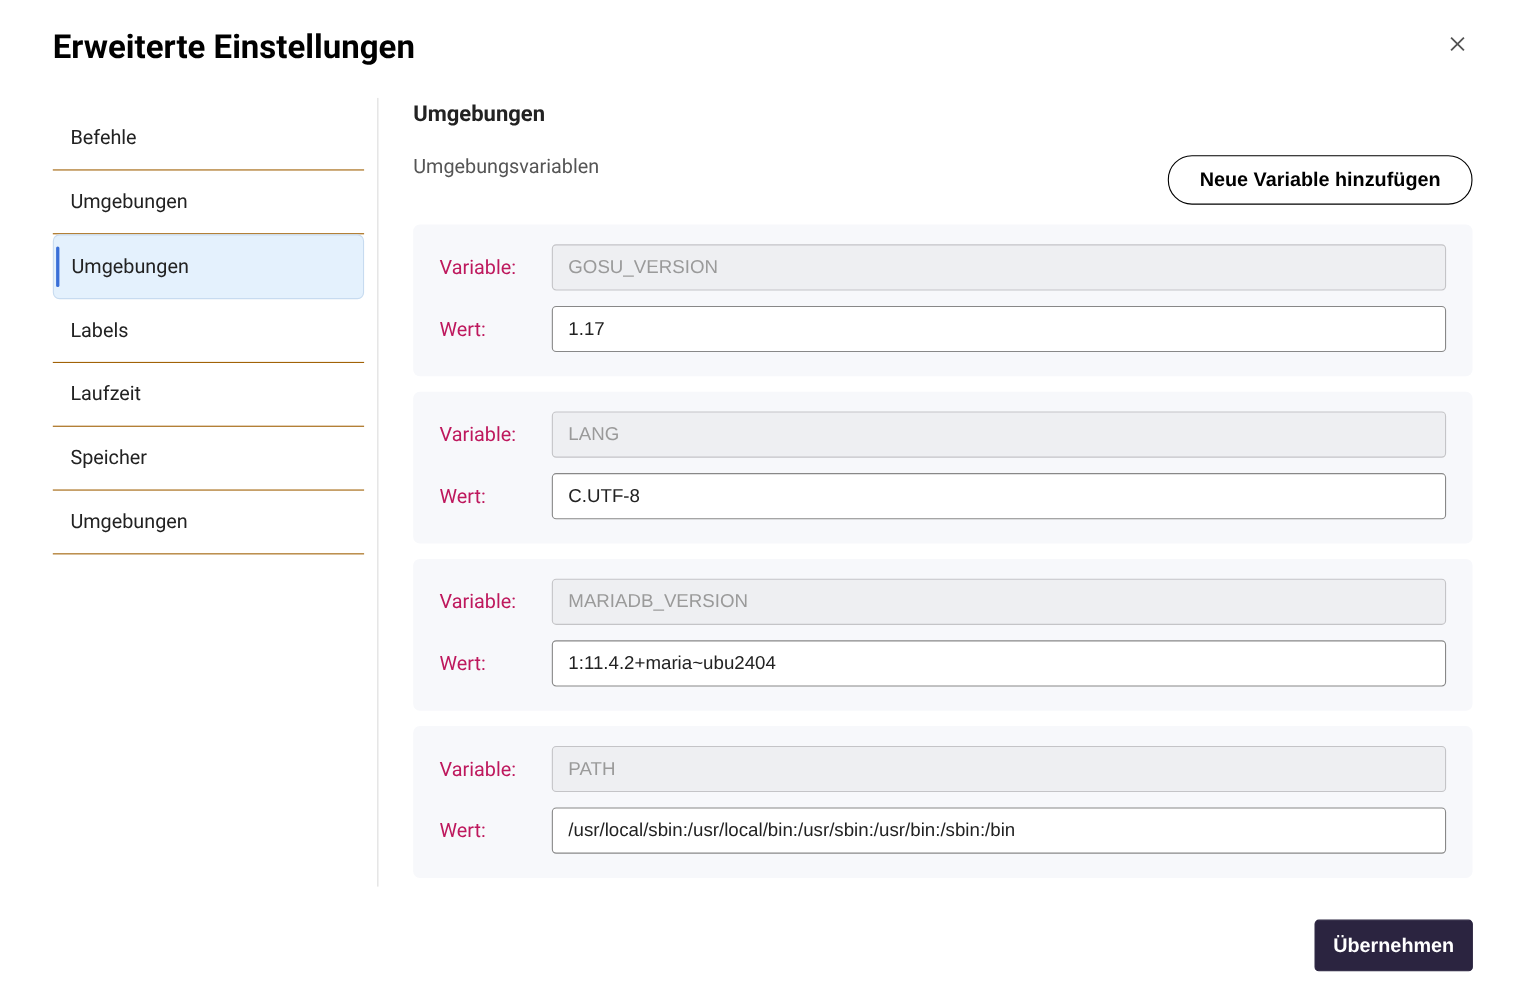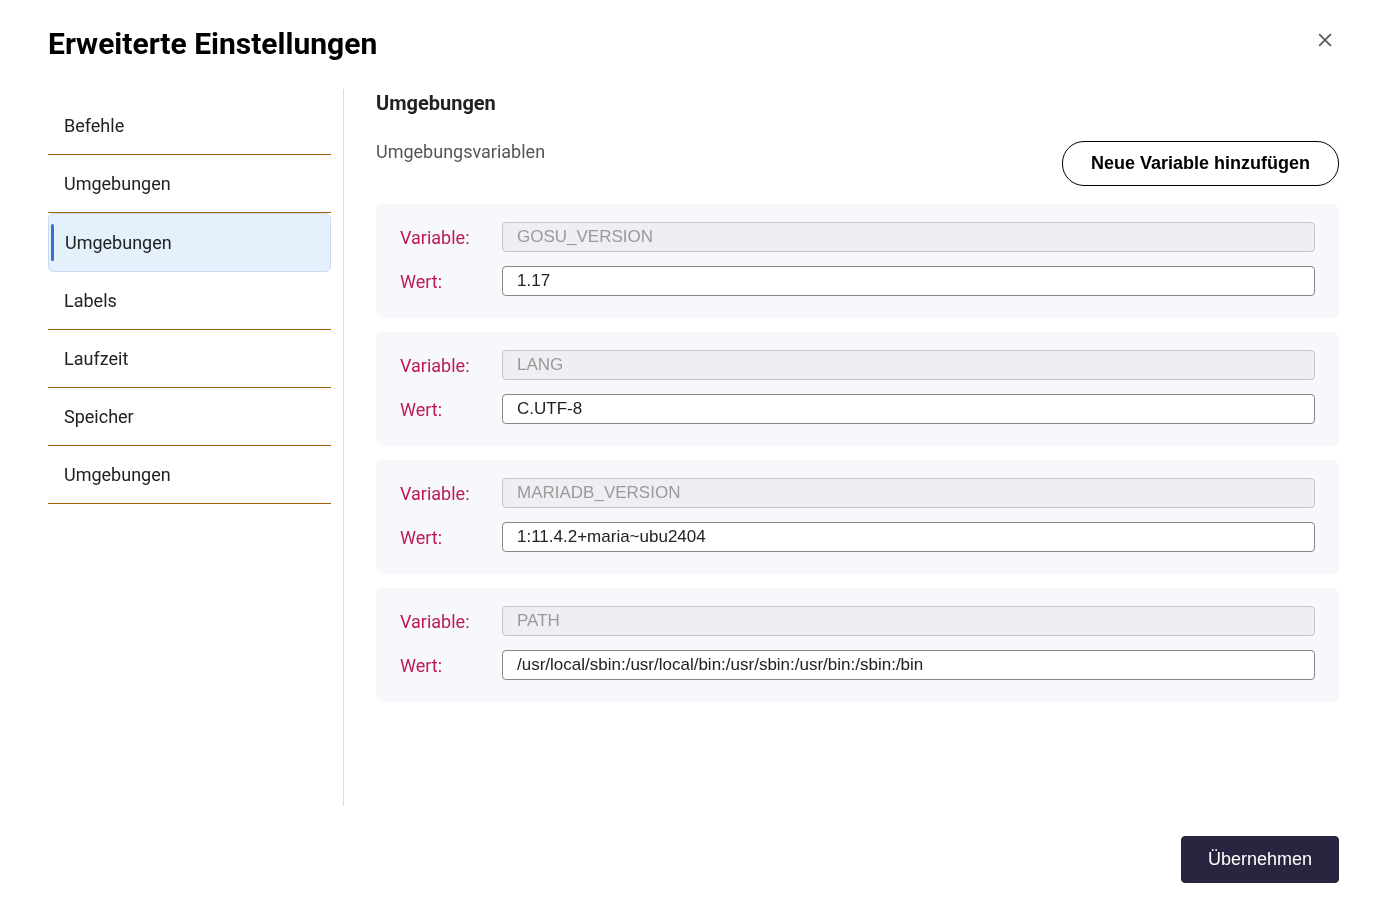--- a/index.html
+++ b/index.html
@@ -127,45 +127,45 @@
     .form-row:last-child {
       margin-bottom: 0;
     }
     .form-label {
       width: 102px;
       font-size: 18px;
       color: #be185d;
     }
     .form-input {
       flex: 1;
-      height: 30px;
+      height: 42px;
       border: 1px solid #888;
       border-radius: 4px;
       padding: 0 14px;
       font-size: 17px;
       color: #222;
       background: #fff;
     }
     .form-input.readonly {
       background: #eeeff2;
       color: #9a9a9a;
       border-color: #c4c4c7;
     }
     .footer {
       display: flex;
       justify-content: flex-end;
       gap: 16px;
       padding: 30px 0 30px 0;
     }
     .btn {
-      padding: 12px 26px;
+      padding: 12px 16px;
       font-size: 18px;
       border-radius: 4px;
       cursor: pointer;
-      font-weight: 400;
+      font-weight: 700;
     }
     .btn-primary {
       background: #2b2440;
       color: #fff;
       border: 1px solid #2b2440;
     }
     .btn-secondary {
       background: #fff;
       color: #222;
       border: 1px solid #888;

